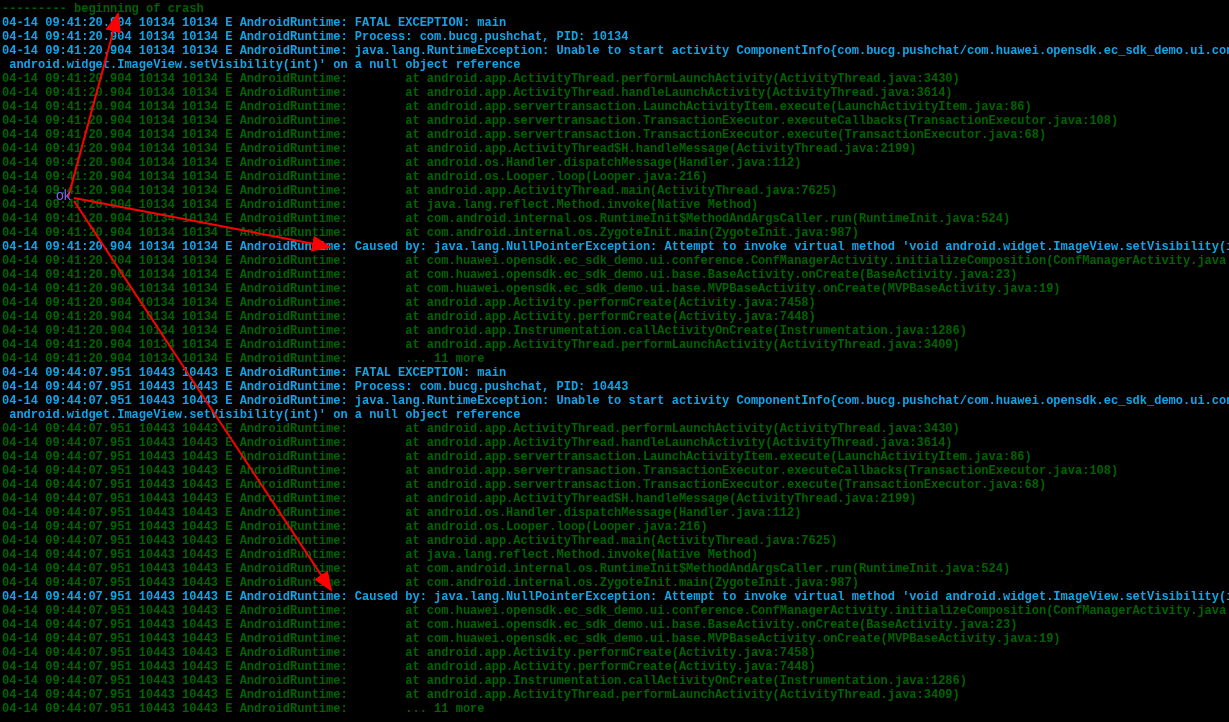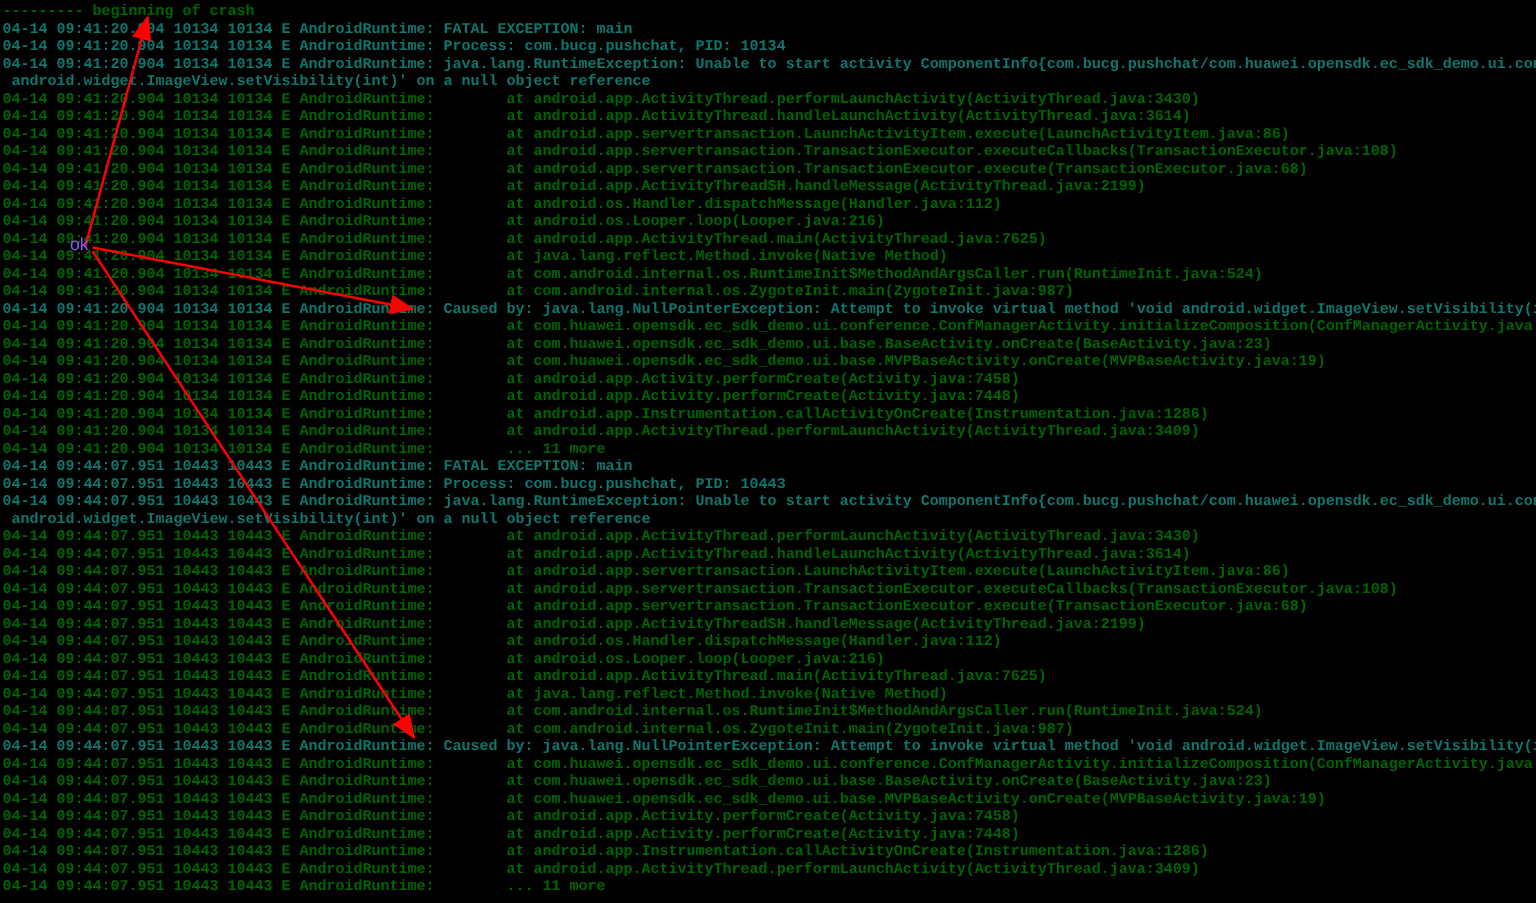--- a/index.html
+++ b/index.html
@@ -14,21 +14,21 @@
     height: 722px;
     position: relative;
   }
   .term {
     position: absolute;
     top: 0; left: 0; right: 0; bottom: 0;
     padding: 2px 2px;
     font-weight: bold;
   }
   .line { display: block; }
-  .bright { color: #0f766e; }
+  .bright { color: #0ea5e9; }
   .dim { color: #006400; }
   .annotations { position: absolute; top: 0; left: 0; width: 1229px; height: 722px; pointer-events: none; }
   .ok-label { position: absolute; color: #8b5cf6; font-size: 14px; font-weight: normal; font-family: sans-serif; }
 </style>
 </head>
 <body>
 
 
 
 <div class="term" id="term"><span class="line dim">--------- beginning of crash</span><span class="line bright">04-14 09:41:20.904 10134 10134 E AndroidRuntime: FATAL EXCEPTION: main</span><span class="line bright">04-14 09:41:20.904 10134 10134 E AndroidRuntime: Process: com.bucg.pushchat, PID: 10134</span><span class="line bright">04-14 09:41:20.904 10134 10134 E AndroidRuntime: java.lang.RuntimeException: Unable to start activity ComponentInfo{com.bucg.pushchat/com.huawei.opensdk.ec_sdk_demo.ui.conferen</span><span class="line bright"> android.widget.ImageView.setVisibility(int)' on a null object reference</span><span class="line dim">04-14 09:41:20.904 10134 10134 E AndroidRuntime:        at android.app.ActivityThread.performLaunchActivity(ActivityThread.java:3430)</span><span class="line dim">04-14 09:41:20.904 10134 10134 E AndroidRuntime:        at android.app.ActivityThread.handleLaunchActivity(ActivityThread.java:3614)</span><span class="line dim">04-14 09:41:20.904 10134 10134 E AndroidRuntime:        at android.app.servertransaction.LaunchActivityItem.execute(LaunchActivityItem.java:86)</span><span class="line dim">04-14 09:41:20.904 10134 10134 E AndroidRuntime:        at android.app.servertransaction.TransactionExecutor.executeCallbacks(TransactionExecutor.java:108)</span><span class="line dim">04-14 09:41:20.904 10134 10134 E AndroidRuntime:        at android.app.servertransaction.TransactionExecutor.execute(TransactionExecutor.java:68)</span><span class="line dim">04-14 09:41:20.904 10134 10134 E AndroidRuntime:        at android.app.ActivityThread$H.handleMessage(ActivityThread.java:2199)</span><span class="line dim">04-14 09:41:20.904 10134 10134 E AndroidRuntime:        at android.os.Handler.dispatchMessage(Handler.java:112)</span><span class="line dim">04-14 09:41:20.904 10134 10134 E AndroidRuntime:        at android.os.Looper.loop(Looper.java:216)</span><span class="line dim">04-14 09:41:20.904 10134 10134 E AndroidRuntime:        at android.app.ActivityThread.main(ActivityThread.java:7625)</span><span class="line dim">04-14 09:41:20.904 10134 10134 E AndroidRuntime:        at java.lang.reflect.Method.invoke(Native Method)</span><span class="line dim">04-14 09:41:20.904 10134 10134 E AndroidRuntime:        at com.android.internal.os.RuntimeInit$MethodAndArgsCaller.run(RuntimeInit.java:524)</span><span class="line dim">04-14 09:41:20.904 10134 10134 E AndroidRuntime:        at com.android.internal.os.ZygoteInit.main(ZygoteInit.java:987)</span><span class="line bright">04-14 09:41:20.904 10134 10134 E AndroidRuntime: Caused by: java.lang.NullPointerException: Attempt to invoke virtual method 'void android.widget.ImageView.setVisibility(int)'</span><span class="line dim">04-14 09:41:20.904 10134 10134 E AndroidRuntime:        at com.huawei.opensdk.ec_sdk_demo.ui.conference.ConfManagerActivity.initializeComposition(ConfManagerActivity.java:220)</span><span class="line dim">04-14 09:41:20.904 10134 10134 E AndroidRuntime:        at com.huawei.opensdk.ec_sdk_demo.ui.base.BaseActivity.onCreate(BaseActivity.java:23)</span><span class="line dim">04-14 09:41:20.904 10134 10134 E AndroidRuntime:        at com.huawei.opensdk.ec_sdk_demo.ui.base.MVPBaseActivity.onCreate(MVPBaseActivity.java:19)</span><span class="line dim">04-14 09:41:20.904 10134 10134 E AndroidRuntime:        at android.app.Activity.performCreate(Activity.java:7458)</span><span class="line dim">04-14 09:41:20.904 10134 10134 E AndroidRuntime:        at android.app.Activity.performCreate(Activity.java:7448)</span><span class="line dim">04-14 09:41:20.904 10134 10134 E AndroidRuntime:        at android.app.Instrumentation.callActivityOnCreate(Instrumentation.java:1286)</span><span class="line dim">04-14 09:41:20.904 10134 10134 E AndroidRuntime:        at android.app.ActivityThread.performLaunchActivity(ActivityThread.java:3409)</span><span class="line dim">04-14 09:41:20.904 10134 10134 E AndroidRuntime:        ... 11 more</span><span class="line bright">04-14 09:44:07.951 10443 10443 E AndroidRuntime: FATAL EXCEPTION: main</span><span class="line bright">04-14 09:44:07.951 10443 10443 E AndroidRuntime: Process: com.bucg.pushchat, PID: 10443</span><span class="line bright">04-14 09:44:07.951 10443 10443 E AndroidRuntime: java.lang.RuntimeException: Unable to start activity ComponentInfo{com.bucg.pushchat/com.huawei.opensdk.ec_sdk_demo.ui.conferen</span><span class="line bright"> android.widget.ImageView.setVisibility(int)' on a null object reference</span><span class="line dim">04-14 09:44:07.951 10443 10443 E AndroidRuntime:        at android.app.ActivityThread.performLaunchActivity(ActivityThread.java:3430)</span><span class="line dim">04-14 09:44:07.951 10443 10443 E AndroidRuntime:        at android.app.ActivityThread.handleLaunchActivity(ActivityThread.java:3614)</span><span class="line dim">04-14 09:44:07.951 10443 10443 E AndroidRuntime:        at android.app.servertransaction.LaunchActivityItem.execute(LaunchActivityItem.java:86)</span><span class="line dim">04-14 09:44:07.951 10443 10443 E AndroidRuntime:        at android.app.servertransaction.TransactionExecutor.executeCallbacks(TransactionExecutor.java:108)</span><span class="line dim">04-14 09:44:07.951 10443 10443 E AndroidRuntime:        at android.app.servertransaction.TransactionExecutor.execute(TransactionExecutor.java:68)</span><span class="line dim">04-14 09:44:07.951 10443 10443 E AndroidRuntime:        at android.app.ActivityThread$H.handleMessage(ActivityThread.java:2199)</span><span class="line dim">04-14 09:44:07.951 10443 10443 E AndroidRuntime:        at android.os.Handler.dispatchMessage(Handler.java:112)</span><span class="line dim">04-14 09:44:07.951 10443 10443 E AndroidRuntime:        at android.os.Looper.loop(Looper.java:216)</span><span class="line dim">04-14 09:44:07.951 10443 10443 E AndroidRuntime:        at android.app.ActivityThread.main(ActivityThread.java:7625)</span><span class="line dim">04-14 09:44:07.951 10443 10443 E AndroidRuntime:        at java.lang.reflect.Method.invoke(Native Method)</span><span class="line dim">04-14 09:44:07.951 10443 10443 E AndroidRuntime:        at com.android.internal.os.RuntimeInit$MethodAndArgsCaller.run(RuntimeInit.java:524)</span><span class="line dim">04-14 09:44:07.951 10443 10443 E AndroidRuntime:        at com.android.internal.os.ZygoteInit.main(ZygoteInit.java:987)</span><span class="line bright">04-14 09:44:07.951 10443 10443 E AndroidRuntime: Caused by: java.lang.NullPointerException: Attempt to invoke virtual method 'void android.widget.ImageView.setVisibility(int)'</span><span class="line dim">04-14 09:44:07.951 10443 10443 E AndroidRuntime:        at com.huawei.opensdk.ec_sdk_demo.ui.conference.ConfManagerActivity.initializeComposition(ConfManagerActivity.java:220)</span><span class="line dim">04-14 09:44:07.951 10443 10443 E AndroidRuntime:        at com.huawei.opensdk.ec_sdk_demo.ui.base.BaseActivity.onCreate(BaseActivity.java:23)</span><span class="line dim">04-14 09:44:07.951 10443 10443 E AndroidRuntime:        at com.huawei.opensdk.ec_sdk_demo.ui.base.MVPBaseActivity.onCreate(MVPBaseActivity.java:19)</span><span class="line dim">04-14 09:44:07.951 10443 10443 E AndroidRuntime:        at android.app.Activity.performCreate(Activity.java:7458)</span><span class="line dim">04-14 09:44:07.951 10443 10443 E AndroidRuntime:        at android.app.Activity.performCreate(Activity.java:7448)</span><span class="line dim">04-14 09:44:07.951 10443 10443 E AndroidRuntime:        at android.app.Instrumentation.callActivityOnCreate(Instrumentation.java:1286)</span><span class="line dim">04-14 09:44:07.951 10443 10443 E AndroidRuntime:        at android.app.ActivityThread.performLaunchActivity(ActivityThread.java:3409)</span><span class="line dim">04-14 09:44:07.951 10443 10443 E AndroidRuntime:        ... 11 more</span></div>

